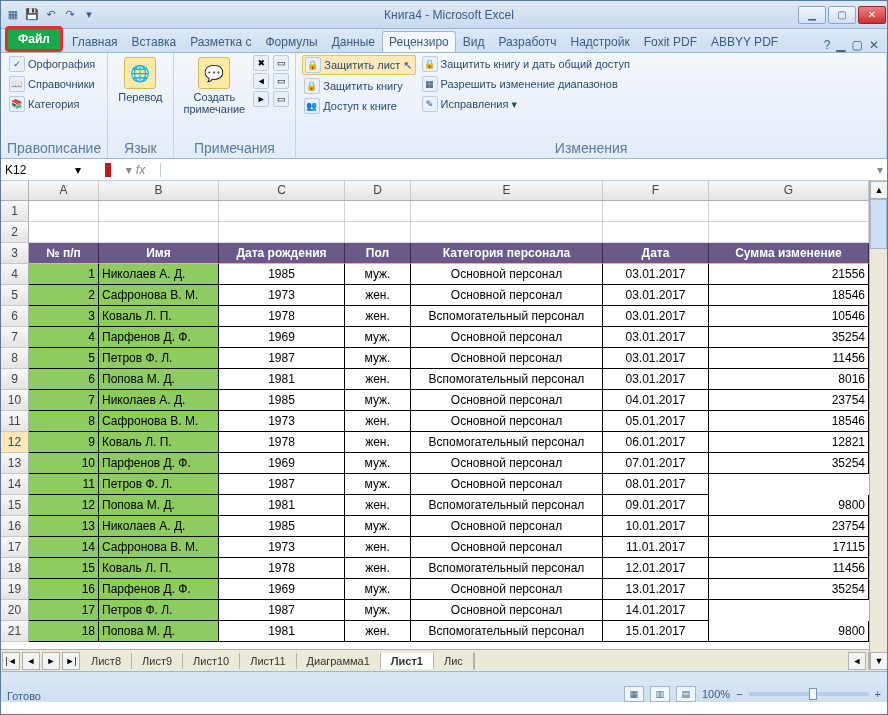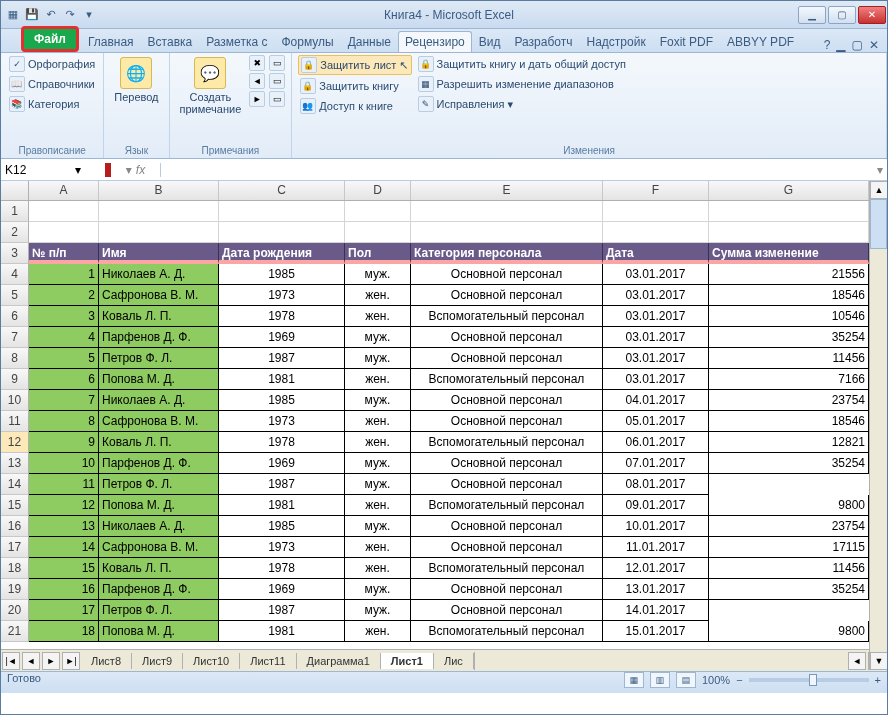--- a/index.html
+++ b/index.html
@@ -8,31 +8,31 @@
 
 .titlebar { height: 28px; background: linear-gradient(#dfe9f5, #c9dbf0); display: flex; align-items: center; font-size: 12px; border-bottom: 1px solid #9db6d4; }
 .titlebar .qat { display: flex; align-items: center; padding: 0 4px; gap: 3px; }
 .titlebar .qat span { width: 16px; height: 16px; display: inline-flex; align-items: center; justify-content: center; font-size: 11px; color: #3b5c82; }
 .titlebar .title { flex: 1; text-align: center; color: #3b5c82; }
 .titlebar .winbtns { display: flex; }
 .titlebar .winbtn { width: 28px; height: 18px; margin: 2px 1px; border: 1px solid #8aa6c4; background: linear-gradient(#f4f8fc,#d2e0f0); border-radius: 2px; display: flex; align-items: center; justify-content: center; font-size: 10px; color: #3b5c82; }
 .titlebar .winbtn.close { background: linear-gradient(#f08080,#c83030); color: #fff; border-color: #a02020; }
 
 
-.ribbontabs { height: 24px; background: linear-gradient(#dce8f6,#cddff2); display: flex; align-items: flex-end; padding-left: 20px; font-size: 12px; border-bottom: 1px solid #9db6d4; }
+.ribbontabs { height: 24px; background: linear-gradient(#dce8f6,#cddff2); display: flex; align-items: flex-end; padding-left: 4px; font-size: 12px; border-bottom: 1px solid #9db6d4; }
 .file-tab { background: #19a84c; color: #fff; padding: 3px 10px; border-radius: 4px; border: 3px solid #e03030; font-weight: bold; margin-right: 2px; cursor: pointer; }
 .tab { padding: 3px 6px; color: #3b5c82; cursor: pointer; border: 1px solid transparent; border-bottom: none; }
 .tab.active { background: #f4f8fc; border-color: #9db6d4; border-radius: 3px 3px 0 0; }
 .ribbontabs .right { margin-left: auto; display: flex; gap: 6px; padding-right: 8px; color: #3b5c82; font-size: 12px; }
 
 
 .ribbon { height: 106px; background: linear-gradient(#f4f8fc,#e2ecf8); border-bottom: 1px solid #9db6d4; display: flex; font-size: 11px; }
 .rgroup { border-right: 1px solid #c2d4ea; padding: 2px 6px 0 6px; display: flex; flex-direction: column; }
 .rgroup .body { flex: 1; display: flex; gap: 4px; align-items: flex-start; }
-.rgroup .label { text-align: center; color: #5a7ca0; font-size: 10px; padding: 2px 0; }
+.rgroup .label { text-align: center; color: #5a7ca0; font-size: 14px; padding: 2px 0; }
 .vlist { display: flex; flex-direction: column; gap: 2px; }
 .ritem { display: flex; align-items: center; gap: 3px; padding: 1px 2px; color: #2a4a70; cursor: pointer; white-space: nowrap; }
 .ritem.highlight { background: #fce8b8; border: 1px solid #e8c060; border-radius: 2px; }
 .bigbtn { display: flex; flex-direction: column; align-items: center; gap: 2px; padding: 2px 4px; cursor: pointer; color: #2a4a70; }
 .bigicon { width: 32px; height: 32px; background: #fde9a8; border: 1px solid #d8b850; border-radius: 3px; display: flex; align-items: center; justify-content: center; font-size: 16px; }
 .smicon { width: 16px; height: 16px; background: #e8f0fa; border: 1px solid #b8cce4; border-radius: 2px; display: inline-flex; align-items: center; justify-content: center; font-size: 9px; }
 
 
 .fbar { height: 22px; border-bottom: 1px solid #b8cce4; display: flex; align-items: center; font-size: 12px; background: #fff; }
 .namebox { width: 110px; border-right: 6px solid #b91c1c; padding: 0 4px; display: flex; align-items: center; }
@@ -44,39 +44,39 @@
 
 .gridwrap { position: relative; height: 468px; overflow: hidden; display: flex; flex-direction: column; }
 .colheads { display: flex; height: 20px; background: linear-gradient(#f8f8f8,#e4e4e4); border-bottom: 1px solid #b0b0b0; font-size: 12px; }
 .corner { width: 28px; border-right: 1px solid #b0b0b0; background: linear-gradient(#f8f8f8,#e4e4e4); }
 .ch { border-right: 1px solid #c8c8c8; text-align: center; color: #444; line-height: 19px; }
 .gridbody { flex: 1; overflow: hidden; }
 .row { display: flex; height: 21px; }
 .rh { width: 28px; background: linear-gradient(#f8f8f8,#e4e4e4); border-right: 1px solid #b0b0b0; border-bottom: 1px solid #c8c8c8; text-align: center; font-size: 12px; color: #444; line-height: 20px; }
 .rh.sel { background: #fce8b8; }
 .cell { border-right: 1px solid #d4d4d4; border-bottom: 1px solid #d4d4d4; font-size: 12px; padding: 0 3px; line-height: 20px; overflow: hidden; white-space: nowrap; }
-.hdr { background: #6a5a8a; color: #fff; font-weight: bold; text-align: left; border-right: 1px solid #3a3050; border-bottom: 4px solid #fca5a5; }
+.hdr { background: #6a5a8a; color: #fff; font-weight: bold; text-align: center; border-right: 1px solid #3a3050; border-bottom: 1px solid #fca5a5; }
 .bodycell { border-right: 1px solid #000; border-bottom: 1px solid #000; }
 .green { background: #8ecb60; }
 .tc { text-align: center; }
 .tr { text-align: right; }
 
 
 .cA { width: 70px; } .cB { width: 120px; } .cC { width: 126px; } .cD { width: 66px; }
 .cE { width: 192px; } .cF { width: 106px; } .cG { width: 160px; }
 
 
 .sheettabs { height: 22px; background: #ece9d8; border-top: 1px solid #b0b0b0; display: flex; align-items: center; font-size: 11px; }
 .navbtn { width: 18px; height: 18px; border: 1px solid #b0b0b0; background: #f4f4f4; margin: 0 1px; display: flex; align-items: center; justify-content: center; font-size: 9px; cursor: pointer; }
 .stab { padding: 2px 10px; background: #ece9d8; border-right: 1px solid #b0b0b0; cursor: pointer; color: #333; }
 .stab.active { background: #fff; font-weight: bold; }
 .sh-scroll { flex: 1; border-left: 1px solid #b0b0b0; height: 18px; background: #ece9d8; }
 
 
-.statusbar { height: 22px; background: linear-gradient(#dce8f6,#cddff2); border-top: 1px solid #9db6d4; display: flex; align-items: flex-start; font-size: 11px; color: #3b5c82; padding: 0 6px; }
+.statusbar { height: 31px; background: linear-gradient(#dce8f6,#cddff2); border-top: 1px solid #9db6d4; display: flex; align-items: flex-end; font-size: 11px; color: #3b5c82; padding: 0 6px; }
 .statusbar .right { margin-left: auto; display: flex; align-items: center; gap: 6px; }
 .viewbtn { width: 20px; height: 16px; border: 1px solid #9db6d4; background: #f0f6fc; display: flex; align-items: center; justify-content: center; font-size: 9px; }
 .zoomslider { width: 120px; height: 4px; background: #b8cce4; position: relative; }
 .zoomslider .thumb { position: absolute; left: 50%; top: -4px; width: 8px; height: 12px; background: #f0f6fc; border: 1px solid #7a98ba; }
 
 
 .vscroll { position: absolute; right: 0; top: 180px; bottom: 44px; width: 18px; background: #ece9d8; border-left: 1px solid #b0b0b0; }
 .vscroll .btn, .hscroll .btn { height: 18px; width: 18px; background: #f4f4f4; border: 1px solid #b0b0b0; display: flex; align-items: center; justify-content: center; font-size: 9px; }
 .vscroll .thumb { position: absolute; top: 18px; height: 50px; left: 0; right: 0; background: #cddff2; border: 1px solid #9db6d4; }
 </style>
@@ -316,21 +316,21 @@
         <div class="cell bodycell tr cG">11456</div>
       </div>
       <div class="row">
         <div class="rh">9</div>
         <div class="cell bodycell green tr cA">6</div>
         <div class="cell bodycell green cB">Попова М. Д.</div>
         <div class="cell bodycell tc cC">1981</div>
         <div class="cell bodycell tc cD">жен.</div>
         <div class="cell bodycell tc cE">Вспомогательный персонал</div>
         <div class="cell bodycell tc cF">03.01.2017</div>
-        <div class="cell bodycell tr cG">7166</div>
+        <div class="cell bodycell tr cG">8016</div>
       </div>
       <div class="row">
         <div class="rh">10</div>
         <div class="cell bodycell green tr cA">7</div>
         <div class="cell bodycell green cB">Николаев А. Д.</div>
         <div class="cell bodycell tc cC">1985</div>
         <div class="cell bodycell tc cD">муж.</div>
         <div class="cell bodycell tc cE">Основной персонал</div>
         <div class="cell bodycell tc cF">04.01.2017</div>
         <div class="cell bodycell tr cG">23754</div>

